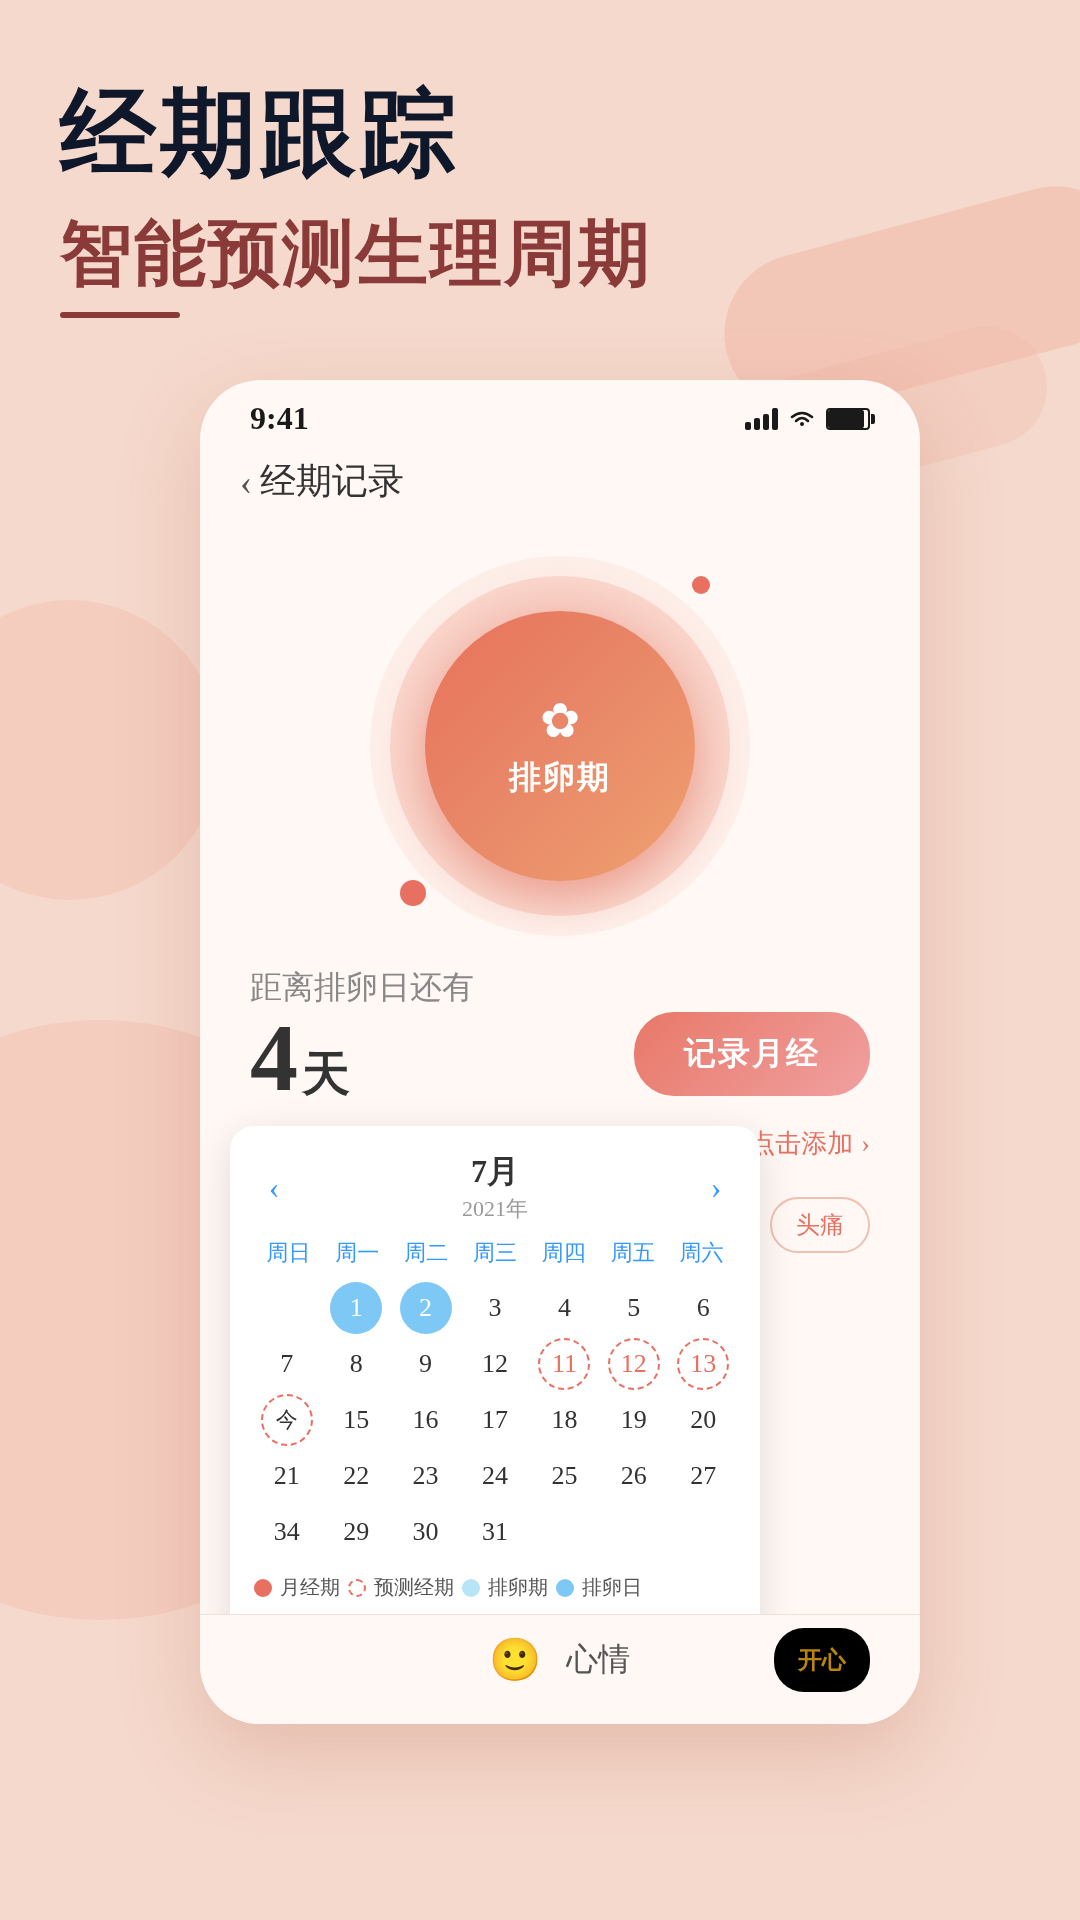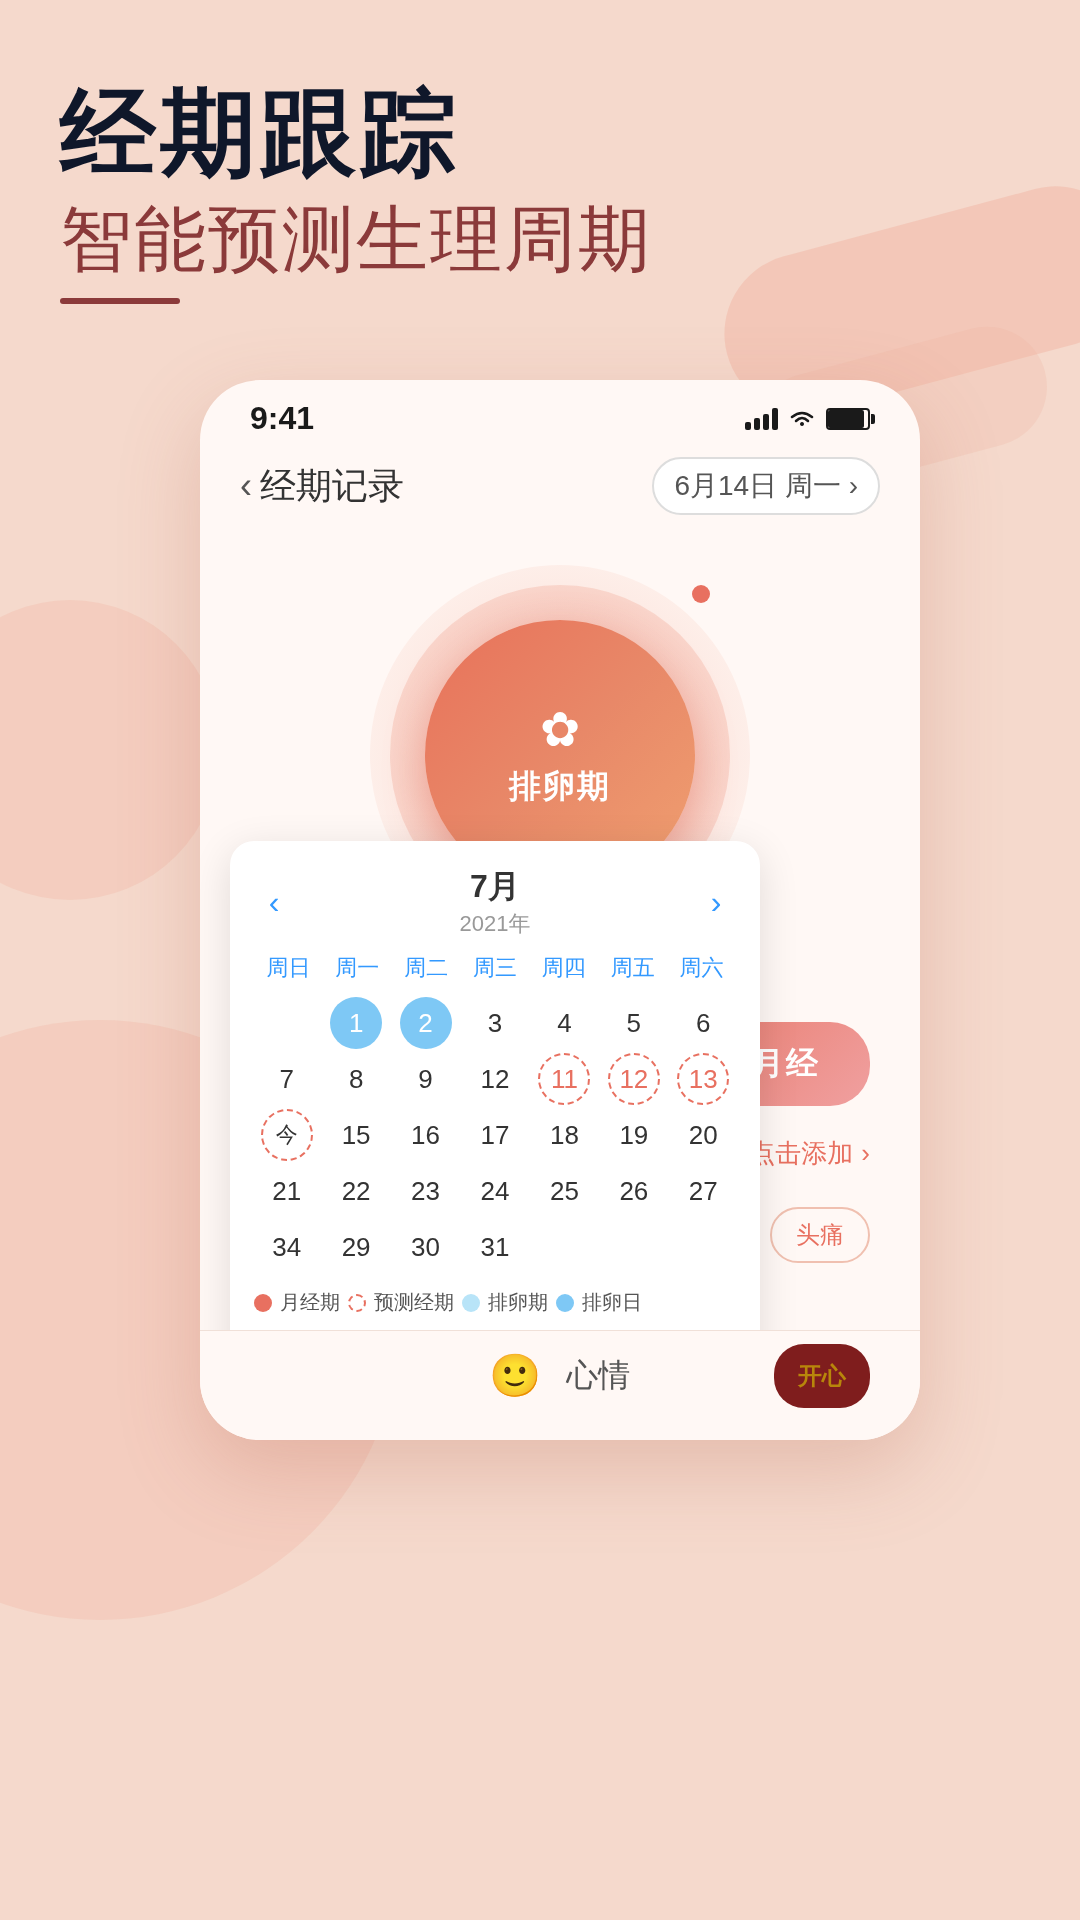--- a/index.html
+++ b/index.html
@@ -51,45 +51,46 @@
     }
     .hero-title-main {
       font-size: 96px;
       font-weight: 900;
       color: #0f172a;
       line-height: 1.1;
       letter-spacing: 4px;
     }
     .hero-title-sub {
       font-size: 72px;
-      font-weight: 400;
+      font-weight: 700;
       color: #8b3a3a;
       line-height: 1.2;
       letter-spacing: 2px;
-      margin-top: 10px;
+      margin-top: 24px;
     }
     .hero-underline {
       width: 120px;
       height: 6px;
       background: #8b3a3a;
       border-radius: 3px;
       margin-top: 16px;
     }
 
     
     .phone-mockup {
       position: absolute;
       top: 380px;
       left: 200px;
       width: 720px;
-      height: 1060px;
+      height: 1344px;
       background: #fff8f5;
       border-radius: 60px;
       box-shadow: 0 30px 80px rgba(180, 100, 80, 0.25);
       overflow: hidden;
+      font-family: Liberation Serif, serif;
     }
 
     
     .status-bar {
       display: flex;
       justify-content: space-between;
       align-items: center;
       padding: 20px 50px 10px;
     }
     .status-time {
@@ -368,21 +369,21 @@
       color: #e87060;
       border: 2px solid #f0c0b0;
       padding: 10px 24px;
       border-radius: 30px;
       background: #fff8f5;
     }
     .mood-emoji {
       font-size: 42px;
     }
     .mood-badge {
-      background: #7f1d1d;
+      background: #000000;
       color: #b8860b;
       font-size: 24px;
       padding: 16px 24px;
       border-radius: 30px;
       font-weight: 600;
     }
     .countdown-sub {
       font-size: 32px;
       color: #888;
     }
@@ -441,24 +442,20 @@
       <div class="battery-icon">
         <div class="battery-fill"></div>
       </div>
     </div>
   </div>
 
   <div class="nav-bar">
     <div class="nav-back">
       <span style="font-size:36px;color:#555">‹</span>
       <span>经期记录</span>
-    </div>
-    <div class="nav-date">
-      <span>6月14日 周一</span>
-      <span> ›</span>
     </div>
   </div>
 
   <div class="circle-area">
     <div class="outer-glow">
       <div class="dot-small dot-top-right"></div>
       <div class="outer-ring">
         <div class="dot-small dot-bottom-left"></div>
         <div class="main-circle">
           <div class="circle-flower">✿</div>

